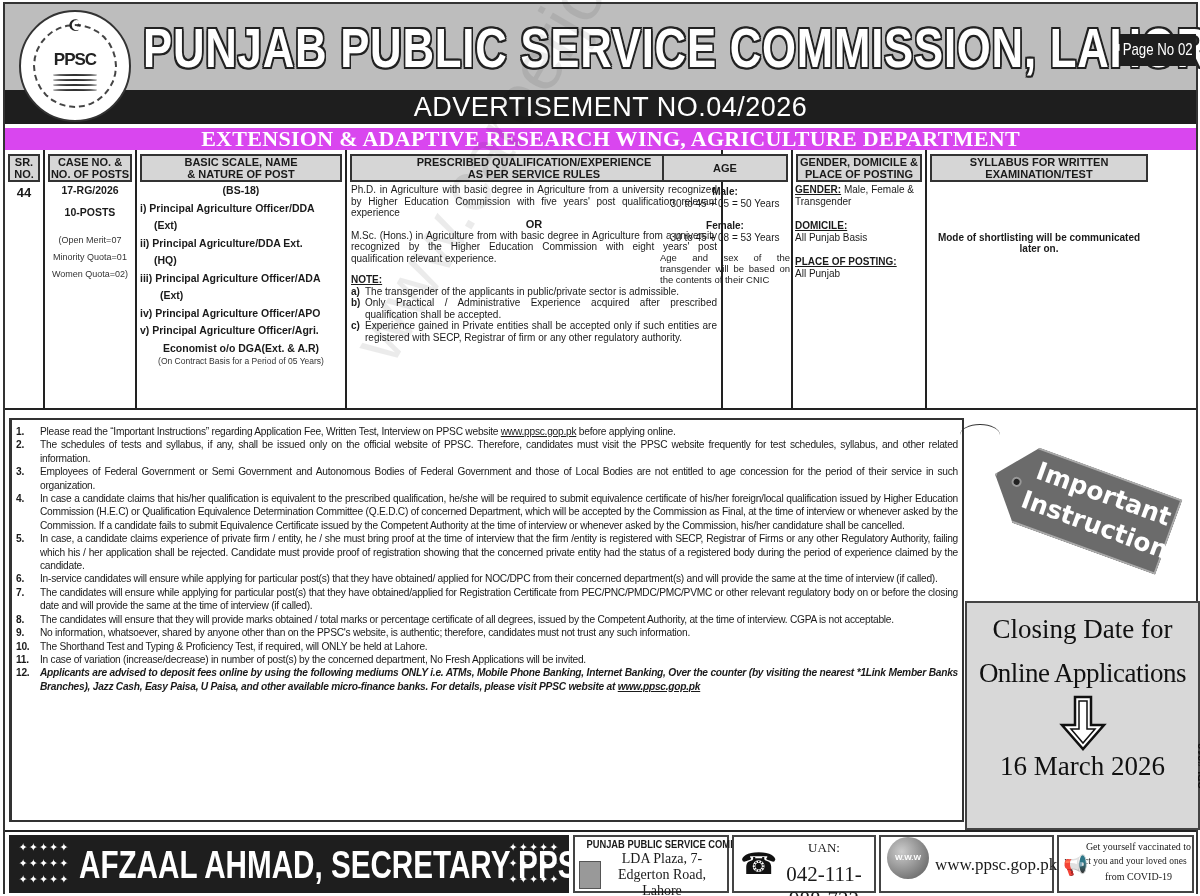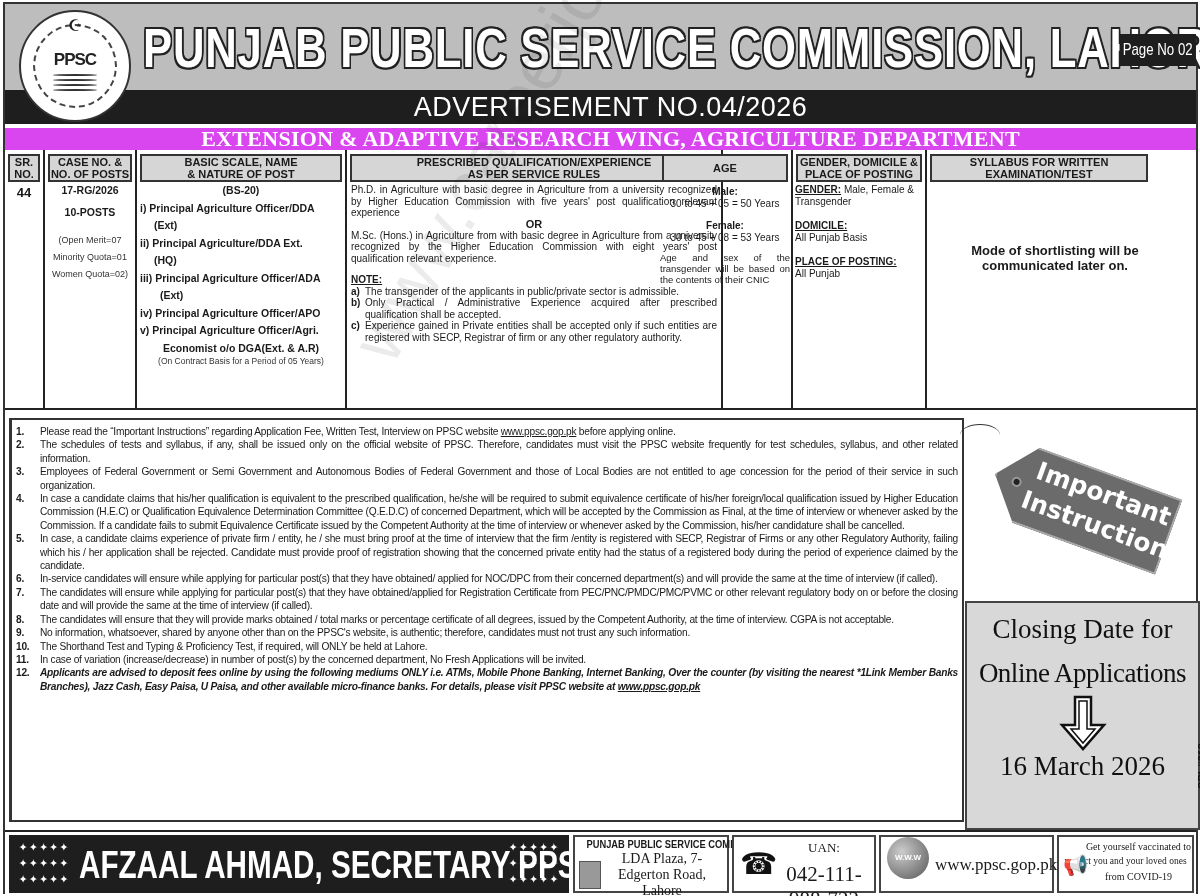--- a/index.html
+++ b/index.html
@@ -41,21 +41,21 @@
   .qual { font-size: 10px; line-height: 11.5px; padding: 2px 4px; text-align: justify; }
   .or { text-align: center; font-weight: bold; font-size: 11px; line-height: 11px; }
   .note-h { font-weight: bold; text-decoration: underline; margin-top: 10px; }
   .note { display: flex; }
   .note .k { font-weight: bold; width: 14px; flex: none; }
   .age { text-align: center; font-size: 10px; line-height: 12px; }
   .age .lbl { font-weight: bold; margin-top: 4px; }
   .trans { font-size: 9.5px; line-height: 11px; text-align: justify; padding: 8px 1px 0 1px; }
   .gender { font-size: 10px; line-height: 12px; padding: 2px 2px; }
   .gender .h { font-weight: bold; text-decoration: underline; }
-  .syl { position: absolute; top: 82px; left: 16px; width: 100%; text-align: center; font-weight: bold; font-size: 13px; margin-top: 11px; }
+  .syl { position: absolute; top: 82px; left: 0; width: 100%; text-align: center; font-weight: bold; font-size: 10px; }
 
   
   .inst { position: absolute; left: 4px; top: 414px; width: 955px; height: 404px; border: 2px solid #333; border-left-width: 3px; padding: 5px 4px 0 4px; }
   .inst ol { list-style: none; }
   .inst li { display: flex; font-size: 10.2px; line-height: 13.4px; font-family: "Liberation Sans", sans-serif; letter-spacing: -0.25px; text-align: justify; }
   .inst li .n { width: 24px; flex: none; font-weight: bold; }
   .inst li .t { flex: 1; }
   .inst li.it .t { font-style: italic; font-weight: bold; }
   .link { text-decoration: underline; }
 
@@ -140,21 +140,21 @@
         <div>Women Quota=02)</div>
       </div>
     </div>
 
     <div class="col" style="left:132px;width:210px;">
       <div class="th">
         <div>BASIC SCALE, NAME</div>
         <div>&amp; NATURE OF POST</div>
       </div>
       <div class="post-list">
-        <div class="cen">(BS-20)</div>
+        <div class="cen">(BS-18)</div>
         <div>i) Principal Agriculture Officer/DDA</div>
         <div class="ind">(Ext)</div>
         <div>ii) Principal Agriculture/DDA Ext.</div>
         <div class="ind">(HQ)</div>
         <div>iii) Principal Agriculture Officer/ADA</div>
         <div class="ind" style="padding-left:20px">(Ext)</div>
         <div>iv) Principal Agriculture Officer/APO</div>
         <div>v) Principal Agriculture Officer/Agri.</div>
         <div class="cen">Economist o/o DGA(Ext. &amp; A.R)</div>
       </div>

